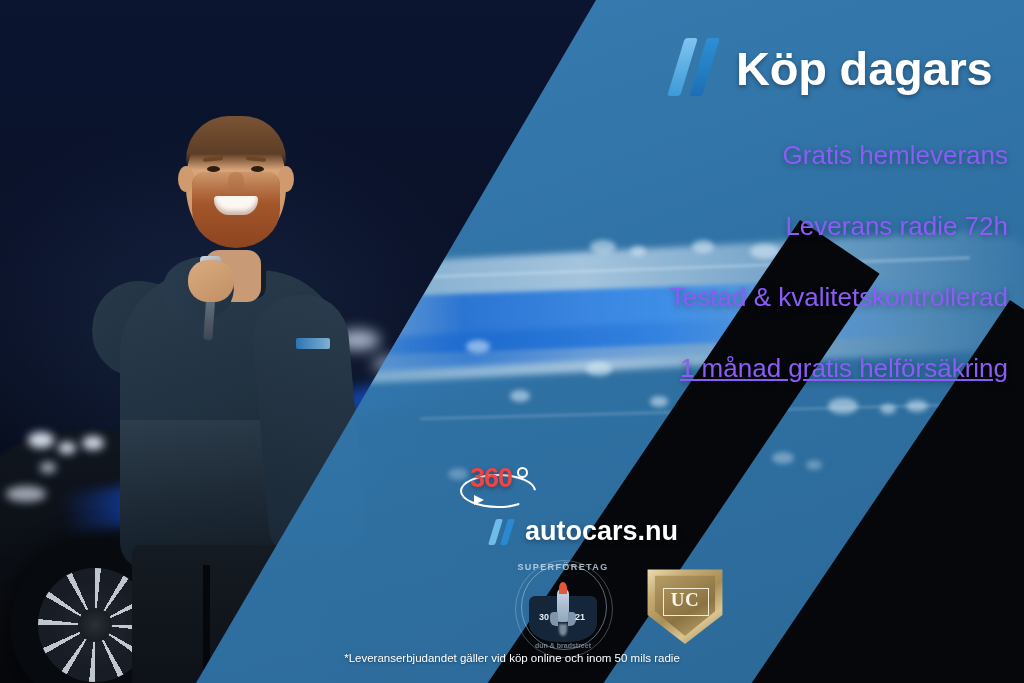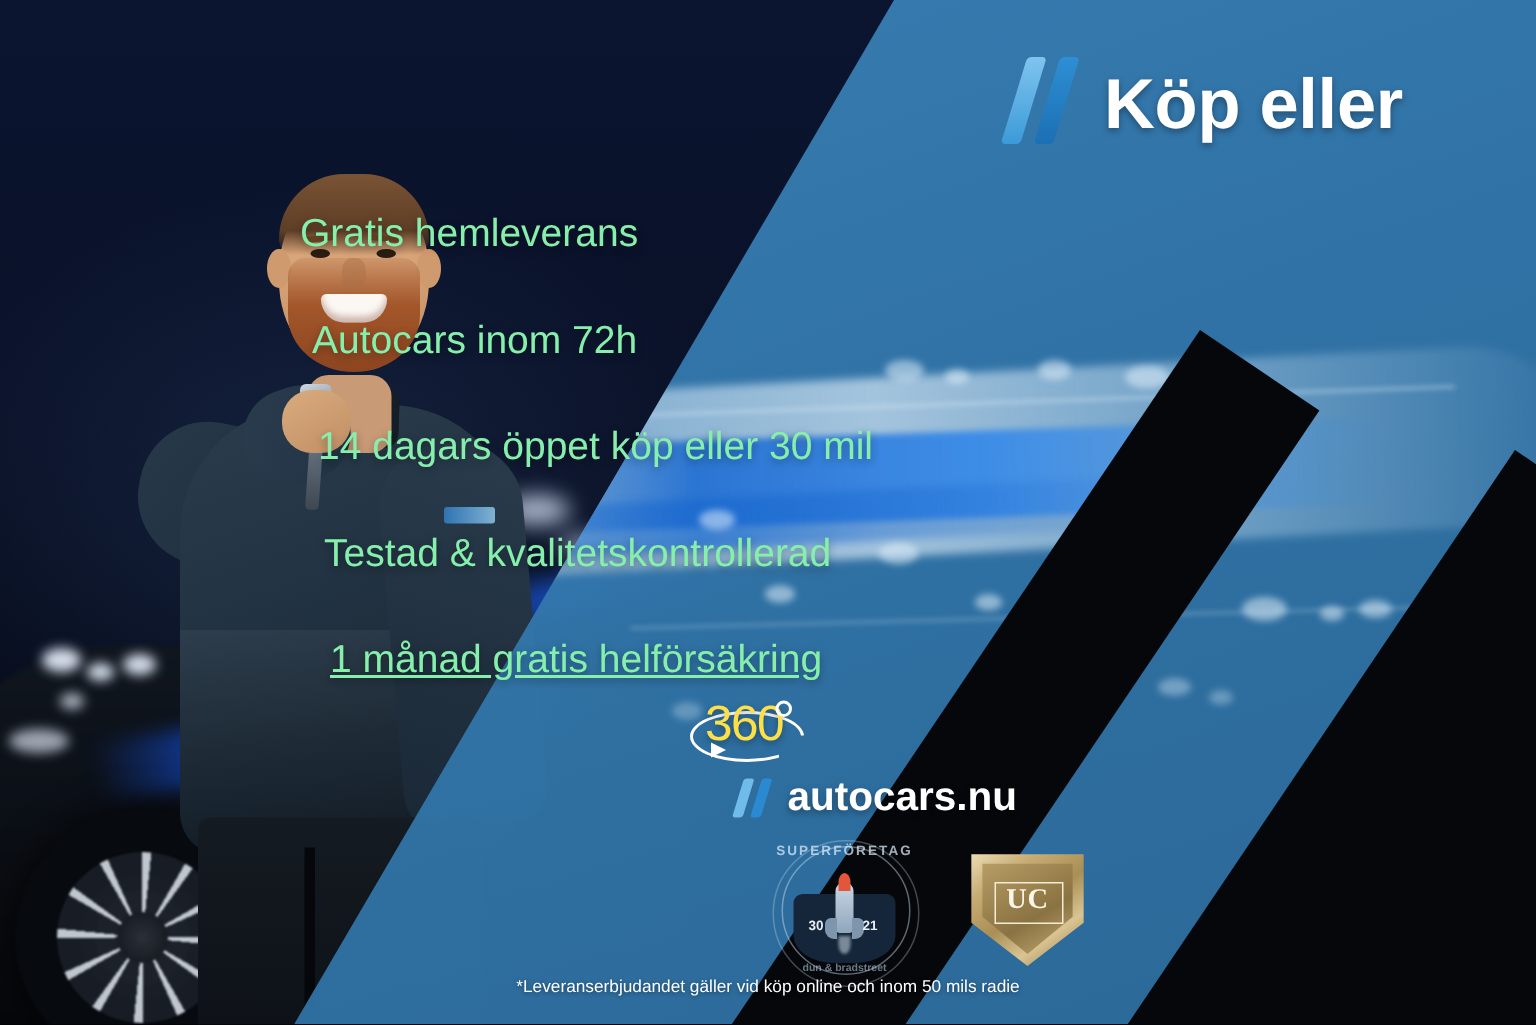--- a/index.html
+++ b/index.html
@@ -207,21 +207,21 @@
   }
   .slashmark i.s1{left:4px;background:linear-gradient(180deg,#7fc4ef,#3c9ad8);}
   .slashmark i.s2{left:26px;background:linear-gradient(180deg,#2e8fd4,#1c6fb4);}
   .title{
     font-size:47px;font-weight:700;color:#fff;letter-spacing:-.2px;
     text-shadow:0 2px 5px rgba(0,0,0,.35);
   }
 
   .bullets{position:absolute;left:0;top:140px;width:1024px;}
   .bullet{
-    text-align:left;color:#86efac;font-size:26px;font-weight:400;
+    text-align:right;color:#8b5cf6;font-size:26px;font-weight:400;
     text-shadow:0 2px 6px rgba(0,0,0,.35);
     padding-right:16px;margin-bottom:40px;
     position:relative;
   }
   .b1{margin-left:200px;}
   .b2{margin-left:208px;}
   .b3{margin-left:212px;}
   .b4{margin-left:216px;}
   .b5{margin-left:220px;text-decoration:underline;}
 
@@ -232,21 +232,21 @@
     display:flex;align-items:center;gap:10px;
     font-size:23px;font-weight:700;text-shadow:0 2px 5px rgba(0,0,0,.35);
   }
   .badge360{position:relative;width:72px;height:44px;}
   .badge360 .orbit{
     position:absolute;left:0;top:8px;width:72px;height:30px;
     border:2.2px solid #fff;border-radius:50%;
     clip-path:polygon(0 0,100% 0,100% 48%,78% 48%,78% 100%,0 100%);
   }
   .badge360 .num{
-    position:absolute;left:10px;top:-1px;font-size:33px;font-weight:400;color:#fde047;line-height:1;
+    position:absolute;left:10px;top:-1px;font-size:27px;font-weight:700;color:#ef4444;line-height:1;
     letter-spacing:-1px;
   }
   .badge360 .deg{
     position:absolute;left:57px;top:1px;width:7px;height:7px;border:2px solid #fff;border-radius:50%;
   }
   .badge360 .arrow{
     position:absolute;left:14px;top:29px;width:0;height:0;
     border-left:10px solid #fff;border-top:5px solid transparent;border-bottom:5px solid transparent;
   }
   .cta-line2{
@@ -407,27 +407,26 @@
   <div class="stripe stripeA"></div>
   <div class="stripe stripeB"></div>
 
   <div class="content">
 
     <div class="title-row">
       <span class="slashmark">
         <i class="s1"></i>
           <i class="s2"></i>
       </span>
-      <span class="title">Köp eller</span>
+      <span class="title">Köp dagars</span>
     </div>
 
     <div class="bullets">
       <div class="bullet b1">Gratis hemleverans</div>
-      <div class="bullet b2">Autocars inom 72h</div>
-      <div class="bullet b3">14 dagars öppet köp eller 30 mil</div>
+      <div class="bullet b2">Leverans radie 72h</div>
       <div class="bullet b4">Testad &amp; kvalitetskontrollerad</div>
       <div class="bullet b5">1 månad gratis helförsäkring</div>
     </div>
 
     <div class="cta">
       <div class="cta-line1">
         <span class="badge360">
           <span class="orbit"></span>
           <span class="num">360</span>
           <span class="deg"></span>

